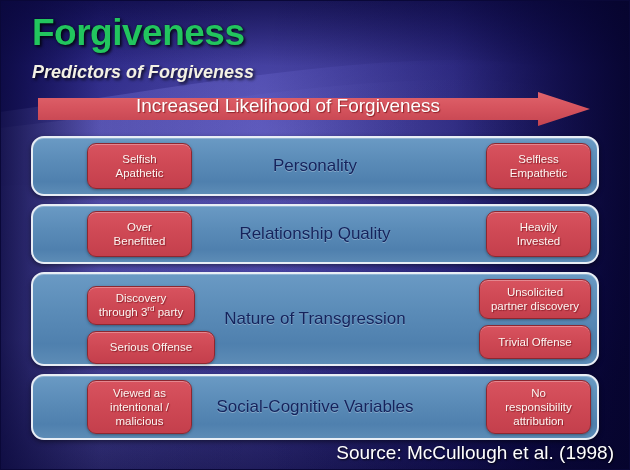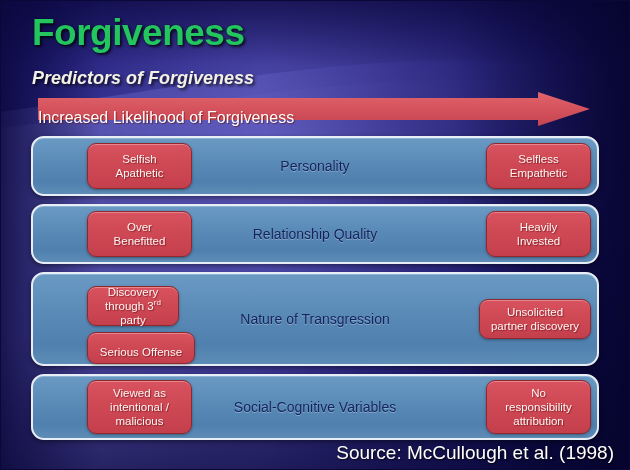--- a/index.html
+++ b/index.html
@@ -50,46 +50,47 @@
   }
   .slide-title {
     font-size: 37px;
     font-weight: bold;
     color: #22c55e;
     letter-spacing: -0.5px;
     line-height: 1.03;
     text-shadow: 2px 2px 3px rgba(0,0,0,0.72), 0 0 2px rgba(0,0,0,0.5);
   }
   .slide-subtitle {
-    margin-top: 16px;
+    margin-top: 10px;
     font-size: 18px;
     font-weight: bold;
     font-style: italic;
     color: #f3f1e4;
     letter-spacing: 0px;
     text-shadow: 2px 2px 3px rgba(0,0,0,0.72);
   }
 
   
   .arrow-wrap {
     position: absolute;
     left: 38px;
     top: 92px;
     width: 552px;
     height: 36px;
   }
   .arrow-svg { display:block; width: 100%; height: 100%; }
   .arrow-label {
     position: absolute;
     left: 0;
-    top: 12px;
+    top: 0;
     width: 500px;
     height: 28px;
     line-height: 28px;
-    font-size: 16px;
+    text-align: center;
+    font-size: 19px;
     color: #ffffff;
     text-shadow: 1px 1px 1px rgba(90,0,0,0.55);
   }
 
   
   .band {
     position: absolute;
     left: 31px;
     width: 568px;
     box-sizing: border-box;
@@ -105,21 +106,21 @@
   .band-3 { top: 272px; height: 94px; }
   .band-4 { top: 374px; height: 66px; }
 
   .band-center {
     position: absolute;
     left: 0; right: 0;
     top: 0; bottom: 0;
     display: flex;
     align-items: center;
     justify-content: center;
-    font-size: 14px;
+    font-size: 17px;
     color: #15235c;
     text-shadow: 0 1px 0 rgba(255,255,255,0.28);
     pointer-events: none;
     border-radius: 27px;
   }
 
   .chip-col {
     position: absolute;
     top: 0;
     bottom: 0;
@@ -143,22 +144,22 @@
     text-align: center;
     display: flex;
     align-items: center;
     justify-content: center;
     padding: 4px 5px;
     text-shadow: 1px 1px 1px rgba(100,10,20,0.6);
     box-shadow: inset 0 1px 0 rgba(255,255,255,0.3), 0 1px 3px rgba(0,0,0,0.35);
   }
   .chip-1 { width: 105px; height: 46px; }
   .chip-2 { width: 105px; height: 46px; }
-  .chip-3a { width: 92px; height: 40px; margin-top: 12px; }
-  .chip-3b { width: 108px; height: 34px; align-items: flex-end; }
+  .chip-3a { width: 108px; height: 40px; margin-top: 12px; }
+  .chip-3b { width: 128px; height: 34px; }
   .chip-4 { width: 105px; height: 54px; }
   .chip-r3a { width: 112px; height: 40px; }
   .chip-r3b { width: 112px; height: 34px; }
   .chip-r4 { width: 105px; height: 54px; }
 
   sup { font-size: 0.7em; vertical-align: super; line-height: 0; }
 
   
   .source {
     position: absolute;
@@ -276,20 +277,23 @@
         <span>Serious Offense</span>
       </div>
     </div>
     <div class="chip-col right">
       <div class="chip chip-r3a">
         <span>
           <span>Unsolicited</span><br>
           <span>partner discovery</span>
         </span>
       </div>
+      <div class="chip chip-r3b">
+        <span>Trivial Offense</span>
+      </div>
     </div>
   </div>
 
   <div class="band band-4">
     <div class="band-center">Social-Cognitive Variables</div>
     <div class="chip-col left">
       <div class="chip chip-4">
         <span>
           <span>Viewed as</span><br>
           <span>intentional /</span><br>

